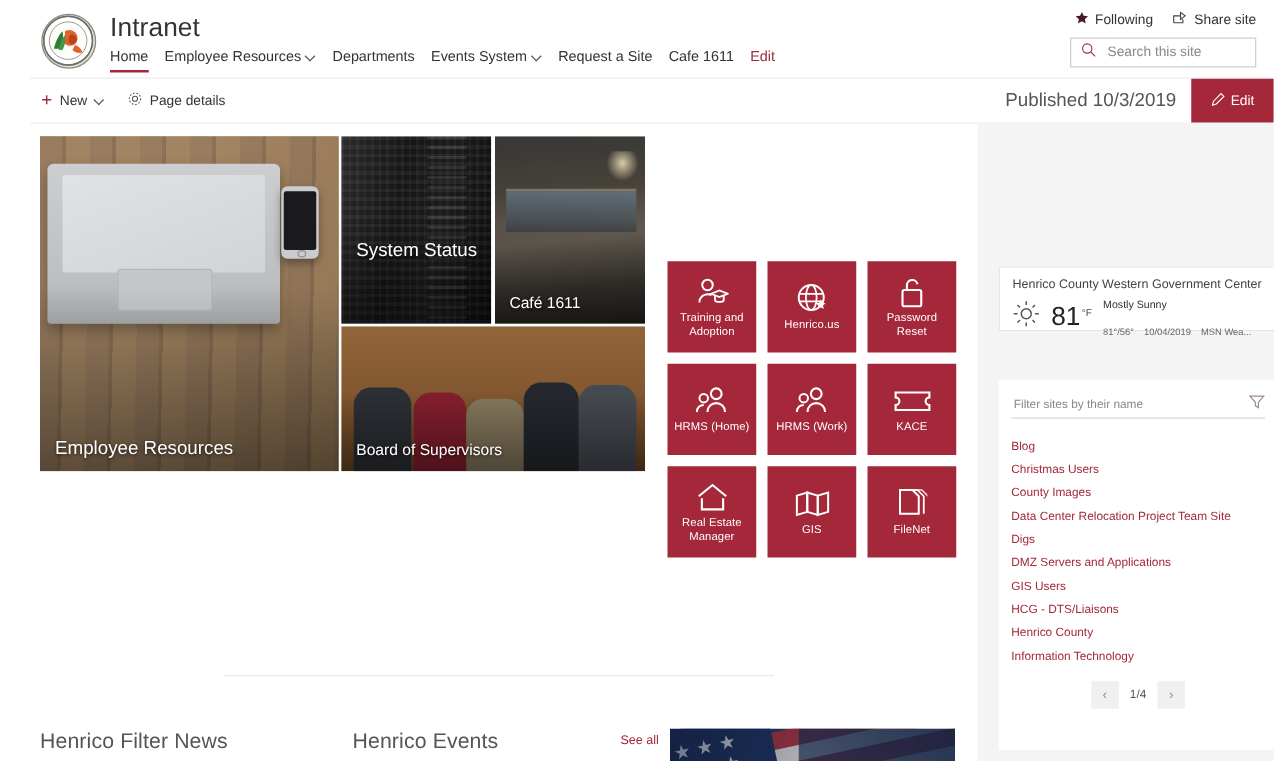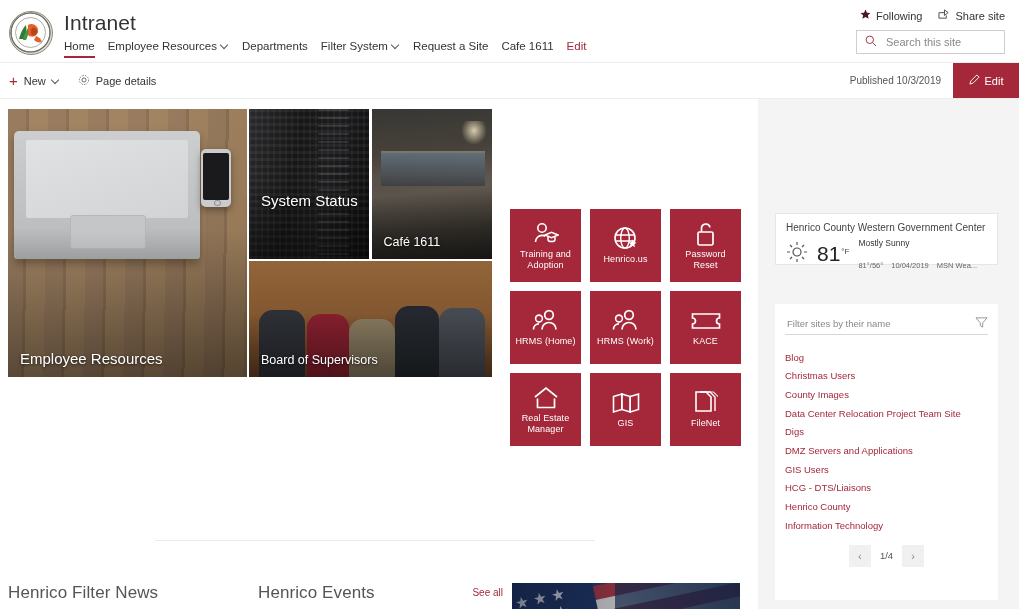--- a/index.html
+++ b/index.html
@@ -3,21 +3,21 @@
 <meta charset="utf-8">
 <style>
   * { box-sizing: border-box; }
   html, body { margin:0; padding:0; }
   body {
     width:1019px; height:609px; overflow:hidden;
     font-family:"Liberation Sans", sans-serif;
     background:#ffffff; color:#333333;
     -webkit-font-smoothing:antialiased;
   }
-  .page { position:relative; width:1019px; height:609px; overflow:hidden; }
+  .page { position:relative; width:1019px; height:609px; overflow:hidden;padding-left:24px; }
 
   
   .site-header { position:relative; height:62px; background:#ffffff; }
   .logo {
     position:absolute; left:9px; top:11px; width:44px; height:44px; border-radius:50%;
     background:radial-gradient(circle at 50% 50%, #ffffff 0%, #f2f2ef 58%, #d8d8d2 72%, #ffffff 100%);
     border:1.5px solid #8a8a80; overflow:hidden;
   }
   .logo svg { position:absolute; left:0; top:0; }
   .site-title {
@@ -59,21 +59,21 @@
   
   .cmdbar {
     position:relative; height:37px; background:#ffffff;
     border-top:1px solid #ededed; border-bottom:1px solid #ededed;
     display:flex; align-items:center;
   }
   .cmd-left { display:flex; align-items:center; gap:18px; padding-left:9px; }
   .cmd-btn { display:flex; align-items:center; gap:6px; font-size:11px; color:#333; cursor:pointer; }
   .plus-ico { color:#a4283a; font-size:15px; line-height:1; font-weight:300; }
   .cmd-right { position:absolute; right:0; top:0; height:100%; display:flex; align-items:center; }
-  .published { font-size:10px; color:#555; padding-right:12px; }
+  .published { font-size:15px; color:#555; padding-right:12px; }
   .edit-btn {
     background:#a4283a; color:#fff; height:100%; width:66px;
     display:flex; align-items:center; justify-content:center; gap:5px;
     font-size:11px; cursor:pointer;
   }
 
   
   .body-wrap { position:relative; width:1019px; height:510px; background:#fff; }
   .rail-bg { position:absolute; left:758px; top:0; width:261px; height:510px; background:#f4f4f4; }
   .main-col { position:absolute; left:0; top:0; width:758px; height:510px; }
@@ -236,21 +236,21 @@
         <span>Home</span>
       </div>
       <div class="nav-item">
         <span>Employee Resources</span>
         <span class="chev"></span>
       </div>
       <div class="nav-item">
         <span>Departments</span>
       </div>
       <div class="nav-item">
-        <span>Filter System</span>
+        <span>Events System</span>
         <span class="chev"></span>
       </div>
       <div class="nav-item">
         <span>Request a Site</span>
       </div>
       <div class="nav-item">
         <span>Cafe 1611</span>
       </div>
       <div class="nav-item edit-link">
         <span>Edit</span>

